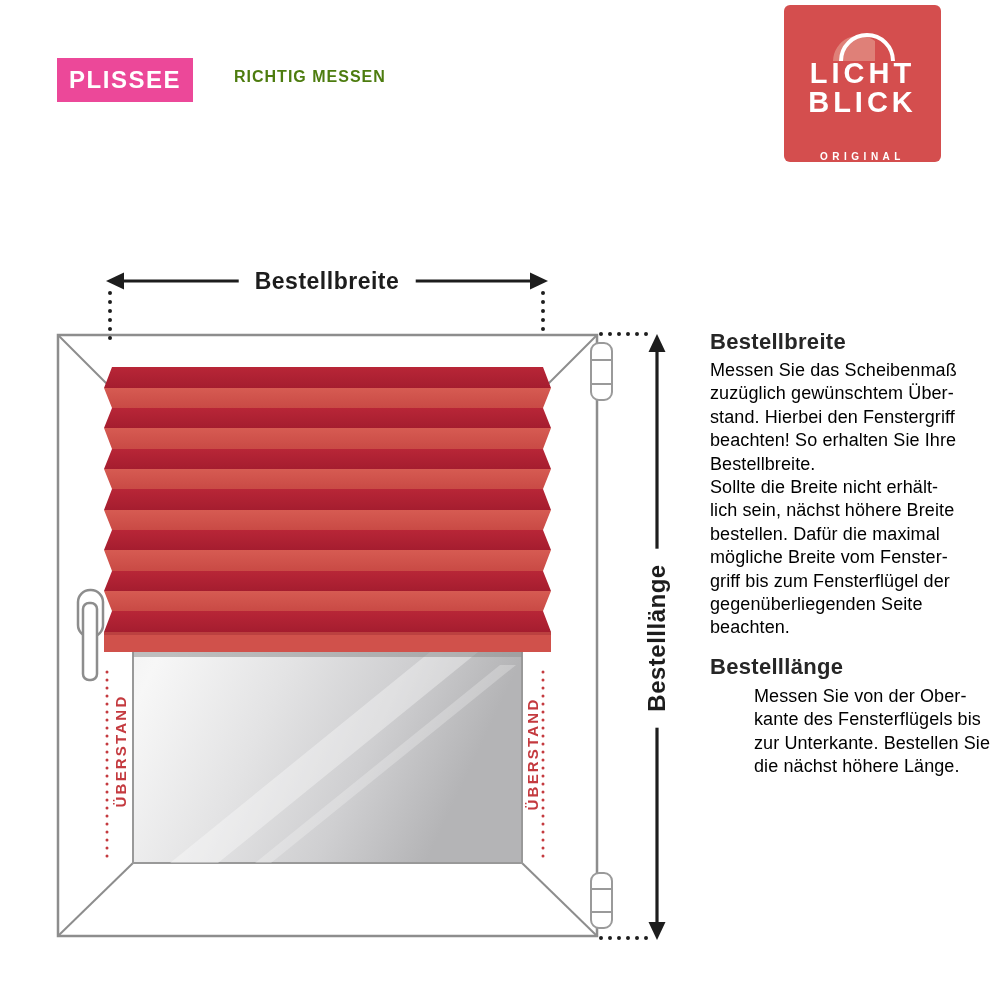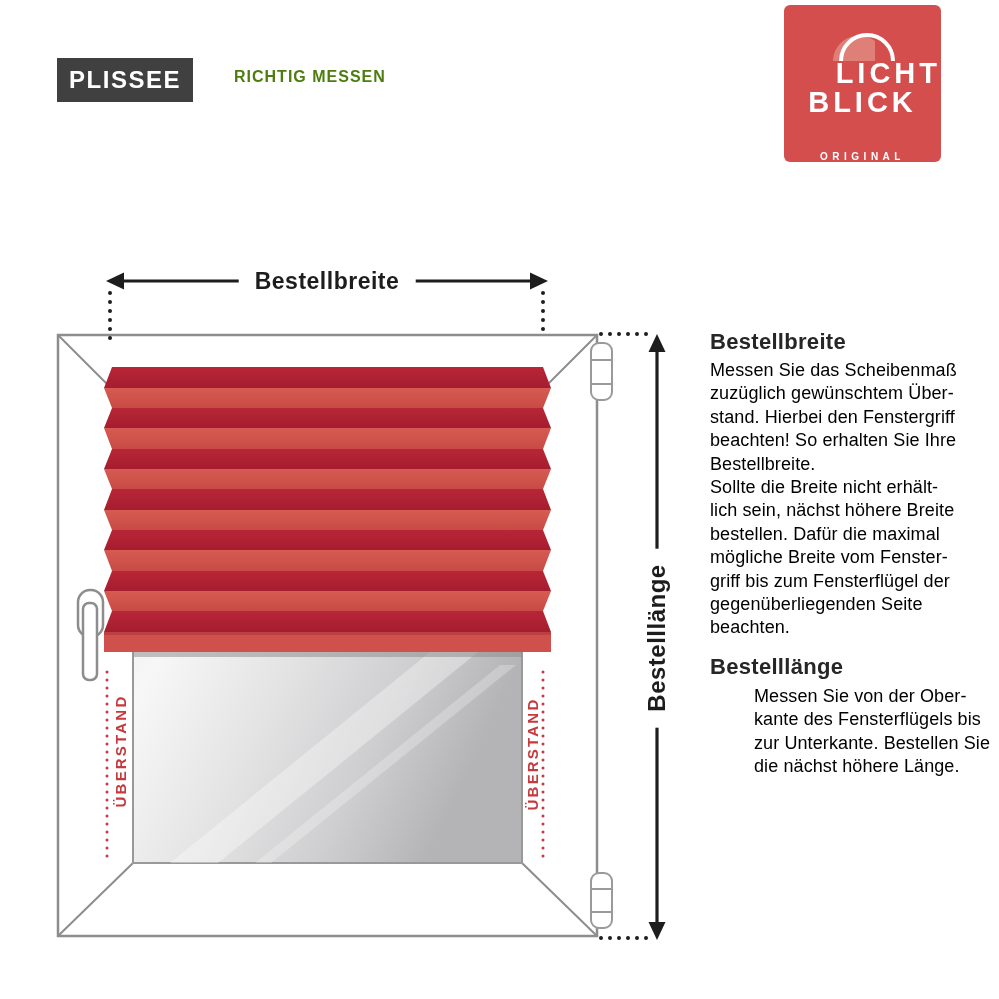--- a/index.html
+++ b/index.html
@@ -4,39 +4,39 @@
 <style>
   html,body{margin:0;padding:0;background:#fff;}
   .stage{
     position:relative;width:999px;height:999px;background:#ffffff;overflow:hidden;
     font-family:"Liberation Sans",sans-serif;color:#3c3c3c;
   }
   .abs{position:absolute;}
 
   
   .badge{
-    left:57px;top:58px;width:136px;height:44px;background:#404040;color:#ffffff;
+    left:57px;top:58px;width:136px;height:44px;background:#ec4899;color:#ffffff;
     display:flex;align-items:center;justify-content:center;
     font-size:24px;font-weight:bold;letter-spacing:1.5px;
   }
   .title{
     left:220px;top:68px;font-size:16px;font-weight:bold;letter-spacing:1px;color:#4d7c0f;margin-left:14px;
   }
   .subtitle{
     left:221px;top:110px;font-size:19px;line-height:26px;color:#424242;white-space:pre-line;
   }
 
   
   .logo{
     left:784px;top:5px;width:157px;height:157px;background:#d44e4e;border-radius:6px;
     color:#fff;text-align:center;
   }
   .logo-arch{position:absolute;left:50%;top:22px;transform:translateX(-50%);}
   .logo-word{position:absolute;left:0;width:100%;font-weight:bold;font-size:29px;letter-spacing:4px;line-height:28px;}
-  .logo-w1{top:54px;text-align:right;}
+  .logo-w1{top:54px;}
   .logo-w2{top:83px;}
   .logo-tag{position:absolute;left:0;top:122px;width:100%;font-size:10px;font-weight:bold;letter-spacing:4.5px;margin-top:24px;}
 
   
   .measure-label{
     background:#ffffff;color:#1d1d1d;font-weight:bold;white-space:nowrap;
   }
   .width-label{
     left:327px;top:281px;transform:translate(-50%,-50%);
     font-size:23px;padding:2px 16px;letter-spacing:0.5px;

